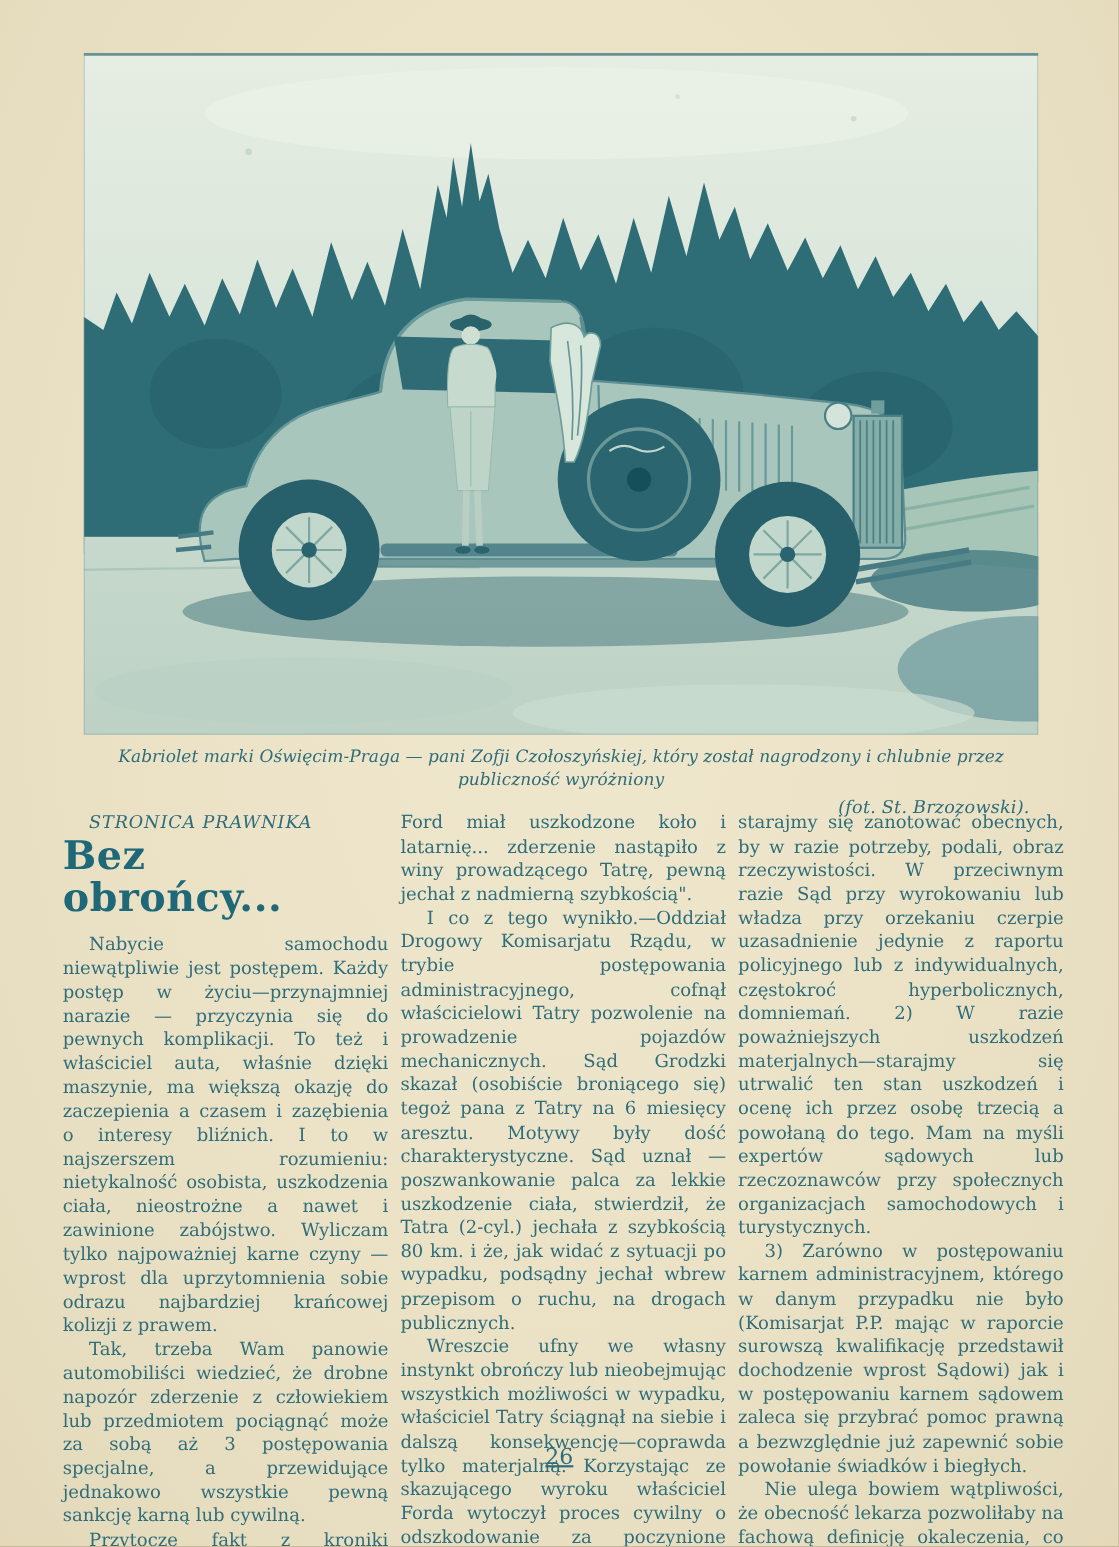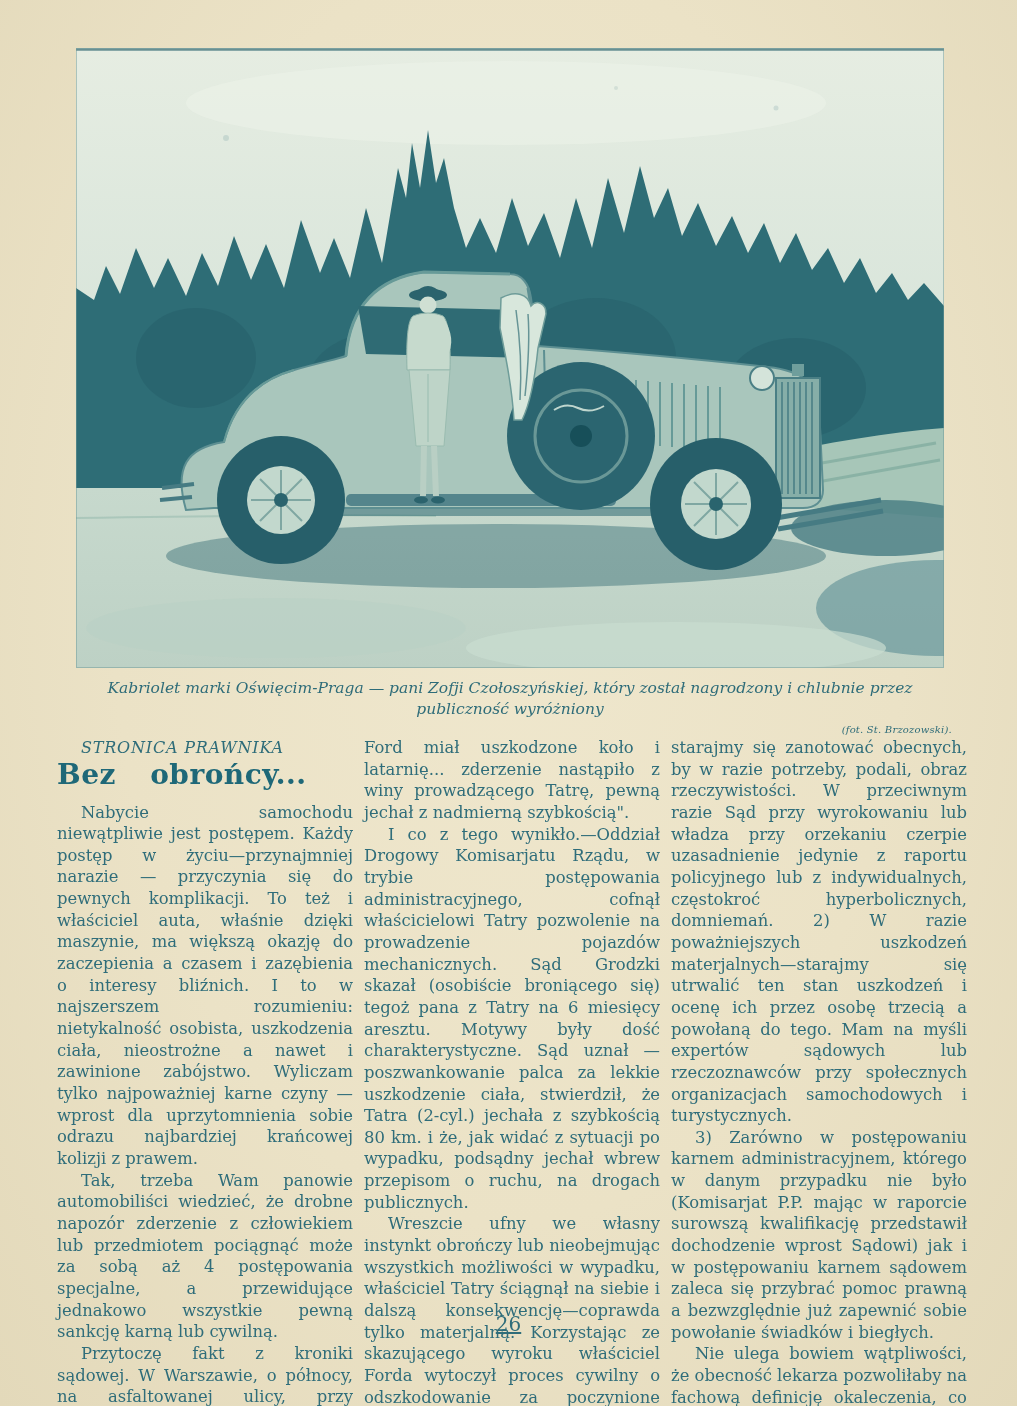--- a/index.html
+++ b/index.html
@@ -16,42 +16,42 @@
     position:absolute;left:76px;top:48px;width:868px;height:620px;
   }
   .photo-wrap svg{display:block;width:100%;height:100%;}
   .caption{
     position:absolute;left:60px;top:678px;width:900px;
     font-style:italic;font-size:15.5px;line-height:1.35;
     text-align:center;color:#2e6c79;
   }
   .caption .cap-line2-wrap{position:relative;margin-top:2px;}
   .caption .credit{
-    position:absolute;right:8px;top:1px;
-    font-size:10px;letter-spacing:.2px;
+    position:absolute;right:24px;top:1px;
+    font-size:16px;letter-spacing:.2px;
   }
   .article{
     position:absolute;left:57px;top:737px;width:911px;
     display:flex;gap:11px;
   }
   .col{
     width:296px;flex:0 0 296px;
     font-size:16.4px;line-height:1.32;
     text-align:justify;
     color:#2f6d7a;
   }
   .col p{margin:0;text-indent:24px;}
   .col.cont p:first-child{text-indent:0;}
   .section-label{
     font-style:italic;font-size:16px;letter-spacing:.8px;
     margin:0 0 3px 0;text-indent:0;text-align:left;
     color:#2e6c79;
   }
   .article-title{
-    font-size:28px;font-weight:bold;line-height:1.05;
+    font-size:36px;font-weight:bold;line-height:1.05;
     word-spacing:24px;letter-spacing:.5px;
     margin:2px 0 12px 0;text-align:left;
     color:#1e6878;
   }
   .page-number{
     position:absolute;left:0;top:1312px;width:1017px;
     text-align:center;font-size:20px;color:#2f6d7a;text-decoration:underline;
   }
 </style>
 </head>
@@ -201,21 +201,21 @@
       <span class="credit">(fot. St. Brzozowski).</span>
     </div>
   </div>
 
   <div class="article">
     <div class="col">
       <p class="section-label">STRONICA PRAWNIKA</p>
       <h1 class="article-title">Bez obrońcy...</h1>
       <div>
           <p>Nabycie samochodu niewątpliwie jest postępem. Każdy postęp w życiu—przynajmniej narazie — przyczynia się do pewnych komplikacji. To też i właściciel auta, właśnie dzięki maszynie, ma większą okazję do zaczepienia a czasem i zazębienia o interesy bliźnich. I to w najszerszem rozumieniu: nietykalność osobista, uszkodzenia ciała, nieostrożne a nawet i zawinione zabójstwo. Wyliczam tylko najpoważniej karne czyny — wprost dla uprzytomnienia sobie odrazu najbardziej krańcowej kolizji z prawem.</p>
-          <p>Tak, trzeba Wam panowie automobiliści wiedzieć, że drobne napozór zderzenie z człowiekiem lub przedmiotem pociągnąć może za sobą aż 4 postępowania specjalne, a przewidujące jednakowo wszystkie pewną sankcję karną lub cywilną.</p>
+          <p>Tak, trzeba Wam panowie automobiliści wiedzieć, że drobne napozór zderzenie z człowiekiem lub przedmiotem pociągnąć może za sobą aż 3 postępowania specjalne, a przewidujące jednakowo wszystkie pewną sankcję karną lub cywilną.</p>
           <p>Przytoczę fakt z kroniki sądowej. W Warszawie, o północy, na asfaltowanej ulicy, przy wymijaniu się, musnęła Tatra o Forda.</p>
         </div>
     </div>
     <div class="col cont">
       <div>
           <p>Ford miał uszkodzone koło i latarnię... zderzenie nastąpiło z winy prowadzącego Tatrę, pewną jechał z nadmierną szybkością".</p>
           <p>I co z tego wynikło.—Oddział Drogowy Komisarjatu Rządu, w trybie postępowania administracyjnego, cofnął właścicielowi Tatry pozwolenie na prowadzenie pojazdów mechanicznych. Sąd Grodzki skazał (osobiście broniącego się) tegoż pana z Tatry na 6 miesięcy aresztu. Motywy były dość charakterystyczne. Sąd uznał — poszwankowanie palca za lekkie uszkodzenie ciała, stwierdził, że Tatra (2-cyl.) jechała z szybkością 80 km. i że, jak widać z sytuacji po wypadku, podsądny jechał wbrew przepisom o ruchu, na drogach publicznych.</p>
           <p>Wreszcie ufny we własny instynkt obrończy lub nieobejmując wszystkich możliwości w wypadku, właściciel Tatry ściągnął na siebie i dalszą konsekwencję—coprawda tylko materjalną. Korzystając ze skazującego wyroku właściciel Forda wytoczył proces cywilny o odszkodowanie za poczynione straty.</p>
         </div>
     </div>

